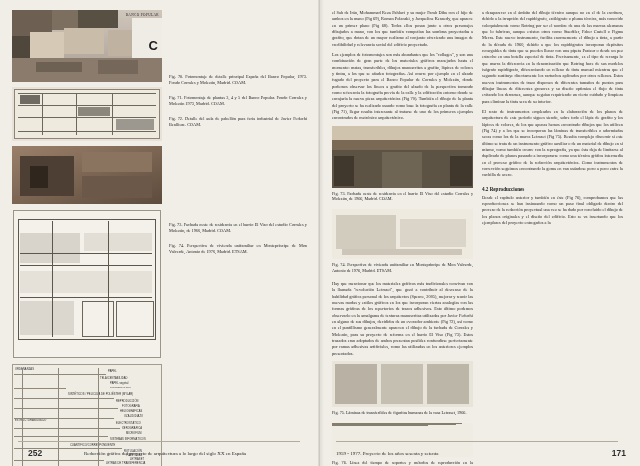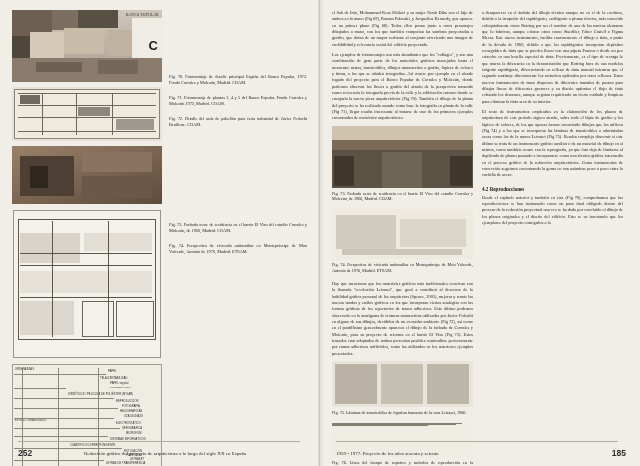--- a/index.html
+++ b/index.html
@@ -290,18 +290,18 @@
         <p>Desde el capítulo anterior y también en éste (Fig 76), comprobamos que las reproducciones se han insinuando como un paso final obligado dentro del proceso de la redacción proyectual una vez se ha dado por concluido el dibujo de los planos originales y el diseño del edificio. Esto se va insertando que los ejemplares del proyecto entregados a la</p>
       </div>
     </div>
   </div>
 
   <div class="gutter-shadow"></div>
 
   <div class="footer">
     <div class="fline" style="left:18px;bottom:24px;"></div>
     <div class="fline" style="left:336px;bottom:24px;"></div>
-    <div class="fnum" style="left:18px;">252</div>
+    <div class="fnum" style="left:28px;">252</div>
     <div class="fbar" style="left:84px;">Reducción gráfica del proyecto de arquitectura a lo largo del siglo XX en España</div>
     <div class="fbar" style="left:336px;">1959 - 1977. Proyecto de los años sesenta y setenta</div>
-    <div class="fnum" style="right:14px;">185</div>
+    <div class="fnum" style="right:14px;">171</div>
   </div>
 </div>
 
 </body></html>

